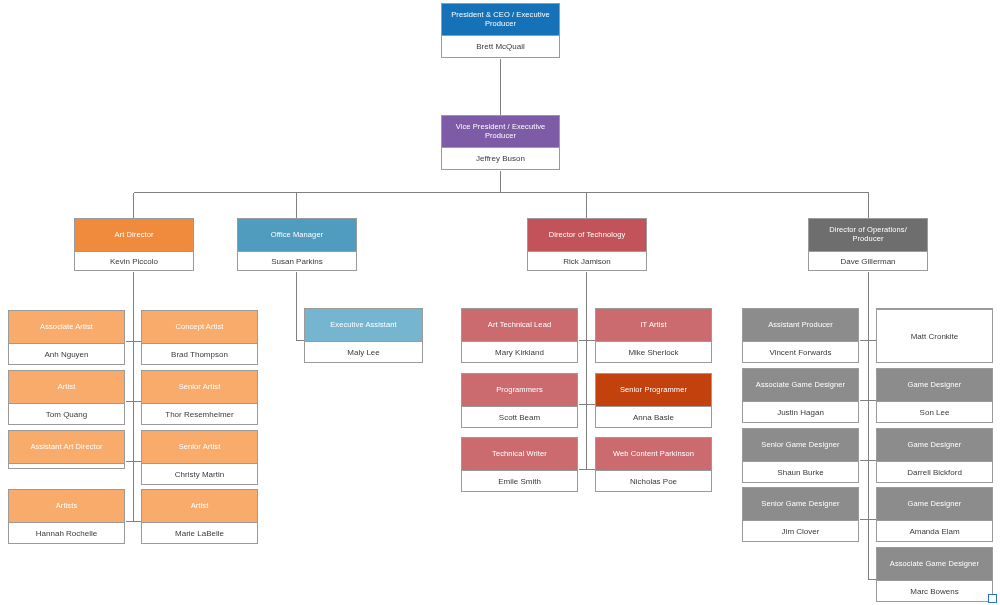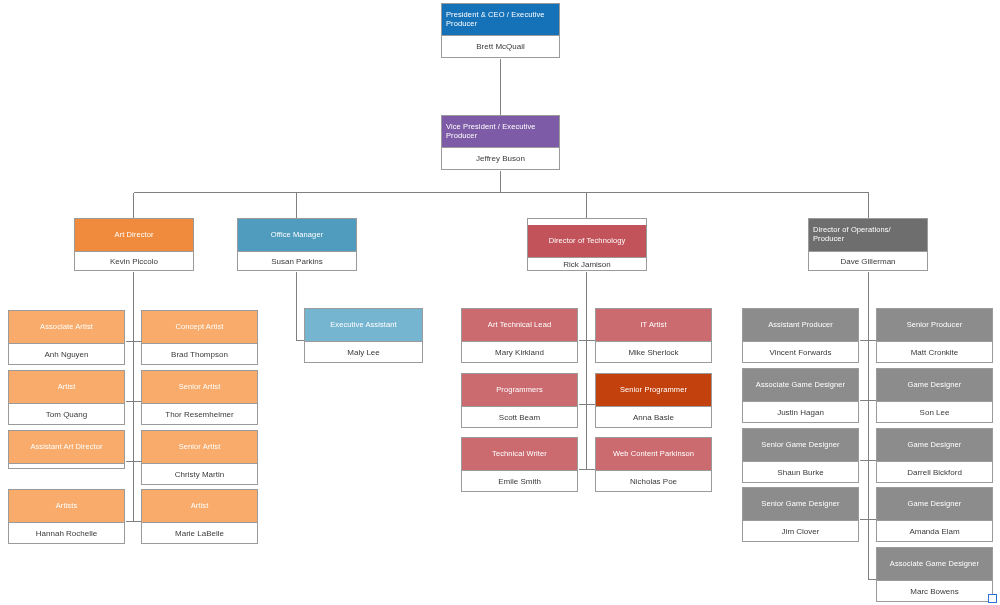--- a/index.html
+++ b/index.html
@@ -28,21 +28,21 @@
     background: #ffffff;
     display: flex;
     flex-direction: column;
     overflow: hidden;
   }
   .node .title {
     color: #ffffff;
     display: flex;
     align-items: center;
     justify-content: center;
-    text-align: left;
+    text-align: center;
     line-height: 1.18;
     padding: 2px 4px;
     font-weight: 400;
     letter-spacing: 0.1px;
   }
   .node .name {
     flex: 1;
     background: #ffffff;
     color: #3a3a3a;
     display: flex;
@@ -112,21 +112,21 @@
       </div>
       <div class="node" style="left: 74px; top: 218px; width: 120px; height: 53px;">
         <div class="title" style="background: rgb(240, 139, 61); height: 32px; min-height: 32px; font-size: 7.5px; color: rgb(255, 255, 255);">Art Director</div>
         <div class="name" style="font-size: 8px; color: rgb(58, 58, 58);">Kevin Piccolo</div>
       </div>
       <div class="node" style="left: 237px; top: 218px; width: 120px; height: 53px;">
         <div class="title" style="background: rgb(79, 156, 191); height: 32px; min-height: 32px; font-size: 7.5px; color: rgb(255, 255, 255);">Office Manager</div>
         <div class="name" style="font-size: 8px; color: rgb(58, 58, 58);">Susan Parkins</div>
       </div>
       <div class="node" style="left: 527px; top: 218px; width: 120px; height: 53px;">
-        <div class="title" style="background: rgb(195, 83, 90); height: 32px; min-height: 32px; font-size: 7.5px; color: rgb(255, 255, 255); margin-top: 6px;">Director of Technology</div>
+        <div class="title" style="background: rgb(195, 83, 90); height: 32px; min-height: 32px; font-size: 7.5px; color: rgb(255, 255, 255);">Director of Technology</div>
         <div class="name" style="font-size: 8px; color: rgb(58, 58, 58);">Rick Jamison</div>
       </div>
       <div class="node" style="left: 808px; top: 218px; width: 120px; height: 53px;">
         <div class="title" style="background: rgb(110, 110, 110); height: 32px; min-height: 32px; font-size: 7.5px; color: rgb(255, 255, 255);">Director of Operations/ Producer</div>
         <div class="name" style="font-size: 8px; color: rgb(58, 58, 58);">Dave Gillerman</div>
       </div>
       <div class="node" style="left: 8px; top: 310px; width: 117px; height: 55px;">
         <div class="title" style="background: rgb(248, 171, 106); height: 32px; min-height: 32px; font-size: 7.5px; color: rgb(255, 255, 255);">Associate Artist</div>
         <div class="name" style="font-size: 8px; color: rgb(58, 58, 58);">Anh Nguyen</div>
       </div>
@@ -184,21 +184,20 @@
       </div>
       <div class="node" style="left: 595px; top: 437px; width: 117px; height: 55px;">
         <div class="title" style="background: rgb(203, 107, 112); height: 32px; min-height: 32px; font-size: 7.5px; color: rgb(255, 255, 255);">Web Content Parkinson</div>
         <div class="name" style="font-size: 8px; color: rgb(58, 58, 58);">Nicholas Poe</div>
       </div>
       <div class="node" style="left: 742px; top: 308px; width: 117px; height: 55px;">
         <div class="title" style="background: rgb(140, 140, 140); height: 32px; min-height: 32px; font-size: 7.5px; color: rgb(255, 255, 255);">Assistant Producer</div>
         <div class="name" style="font-size: 8px; color: rgb(58, 58, 58);">Vincent Forwards</div>
       </div>
       <div class="node" style="left: 876px; top: 308px; width: 117px; height: 55px;">
-        <div class="title" style="background: rgb(140, 140, 140); height: 32px; min-height: 32px; font-size: 7.5px; color: rgb(255, 255, 255);">Senior Producer</div>
         <div class="name" style="font-size: 8px; color: rgb(58, 58, 58);">Matt Cronkite</div>
       </div>
       <div class="node" style="left: 742px; top: 368px; width: 117px; height: 55px;">
         <div class="title" style="background: rgb(140, 140, 140); height: 32px; min-height: 32px; font-size: 7.5px; color: rgb(255, 255, 255);">Associate Game Designer</div>
         <div class="name" style="font-size: 8px; color: rgb(58, 58, 58);">Justin Hagan</div>
       </div>
       <div class="node" style="left: 876px; top: 368px; width: 117px; height: 55px;">
         <div class="title" style="background: rgb(140, 140, 140); height: 32px; min-height: 32px; font-size: 7.5px; color: rgb(255, 255, 255);">Game Designer</div>
         <div class="name" style="font-size: 8px; color: rgb(58, 58, 58);">Son Lee</div>
       </div>

